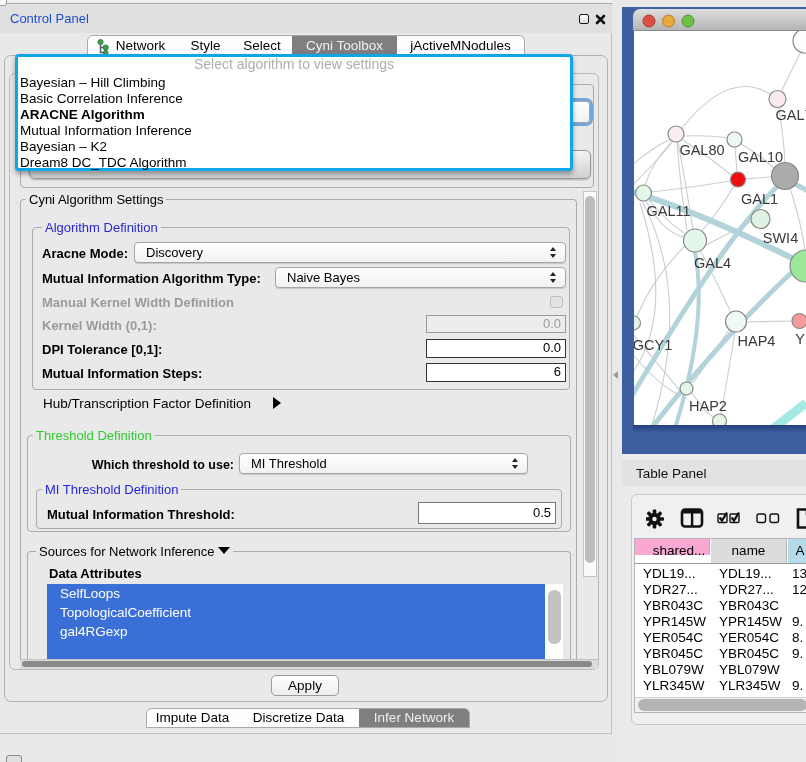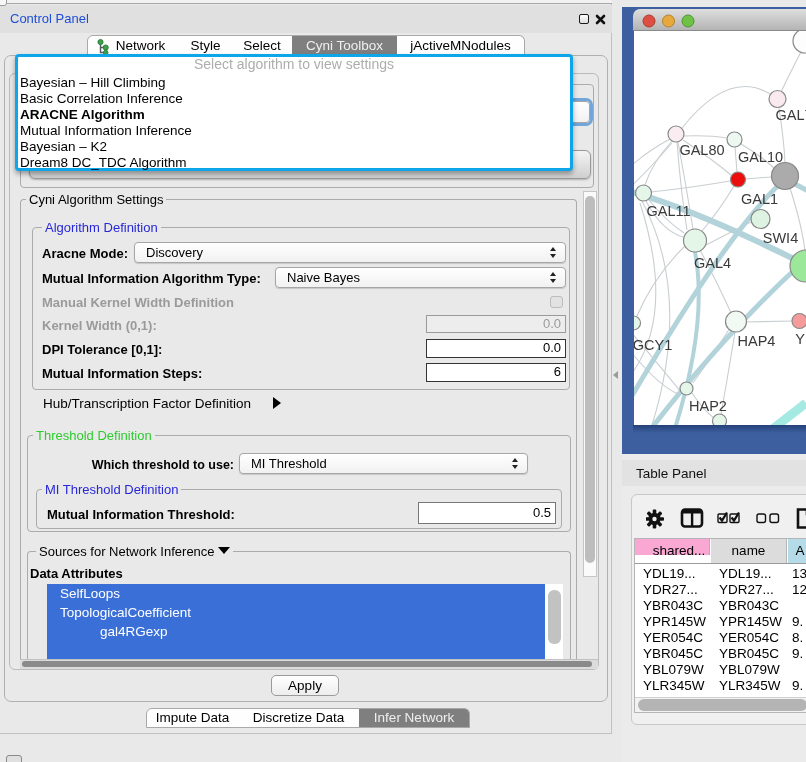--- a/index.html
+++ b/index.html
@@ -117,27 +117,27 @@
 
   <div class="groupbox" style="left:36px;top:489px;width:526px;height:40px;">
     <div class="gtitle" style="left:5px;color:#2727d8;">MI Threshold Definition</div>
   </div>
   <div class="abs b" style="left:47px;top:507px;font-size:13px;">Mutual Information Threshold:</div>
   <div class="field" style="left:418px;top:502px;width:138px;height:22px;line-height:19px;border:1px solid #777;">0.5</div>
 
   <div class="groupbox" style="left:27px;top:551px;width:544px;height:108px;border-bottom:none;border-radius:4px 4px 0 0;">
     <div class="gtitle" style="left:8px;color:#000;">Sources for Network Inference <span style="display:inline-block;width:0;height:0;border-top:7px solid #000;border-left:6px solid transparent;border-right:6px solid transparent;vertical-align:2px;"></span></div>
   </div>
-  <div class="abs b" style="left:30px;top:566px;font-size:13px;">Data Attributes</div>
+  <div class="abs b" style="left:49px;top:566px;font-size:13px;">Data Attributes</div>
 
   <div class="abs" style="left:47px;top:584px;width:516px;height:80px;background:#fff;overflow:hidden;">
     <div style="position:absolute;left:0;top:0;width:498px;height:76px;background:#3b6fd8;color:#fff;font-size:13.5px;">
       <div style="height:19px;line-height:19px;padding-left:13px;">SelfLoops</div>
       <div style="height:19px;line-height:19px;padding-left:13px;">TopologicalCoefficient</div>
-      <div style="height:19px;line-height:19px;padding-left:13px;margin-left:40px;">gal4RGexp</div>
+      <div style="height:19px;line-height:19px;padding-left:13px;">gal4RGexp</div>
     </div>
     <div style="position:absolute;left:501px;top:6px;width:13px;height:54px;background:#c2c2c2;border-radius:6px;"></div>
   </div>
 
   <div class="abs" style="left:20px;top:659px;width:578px;height:10px;background:#dcdcdc;border-top:1px solid #c2c2c2;"></div>
   <div class="abs" style="left:22px;top:661px;width:570px;height:6px;background:#8a8a8a;border-radius:3px;"></div>
 
   <div class="abs" style="left:271px;top:675px;width:68px;height:21px;background:linear-gradient(#ffffff,#ededed);border:1px solid #9a9a9a;border-radius:5px;text-align:center;font-size:13.5px;line-height:19px;">Apply</div>
 
   <div class="btab" style="left:146px;width:93px;border-radius:6px 0 0 0;">Impute Data</div>

